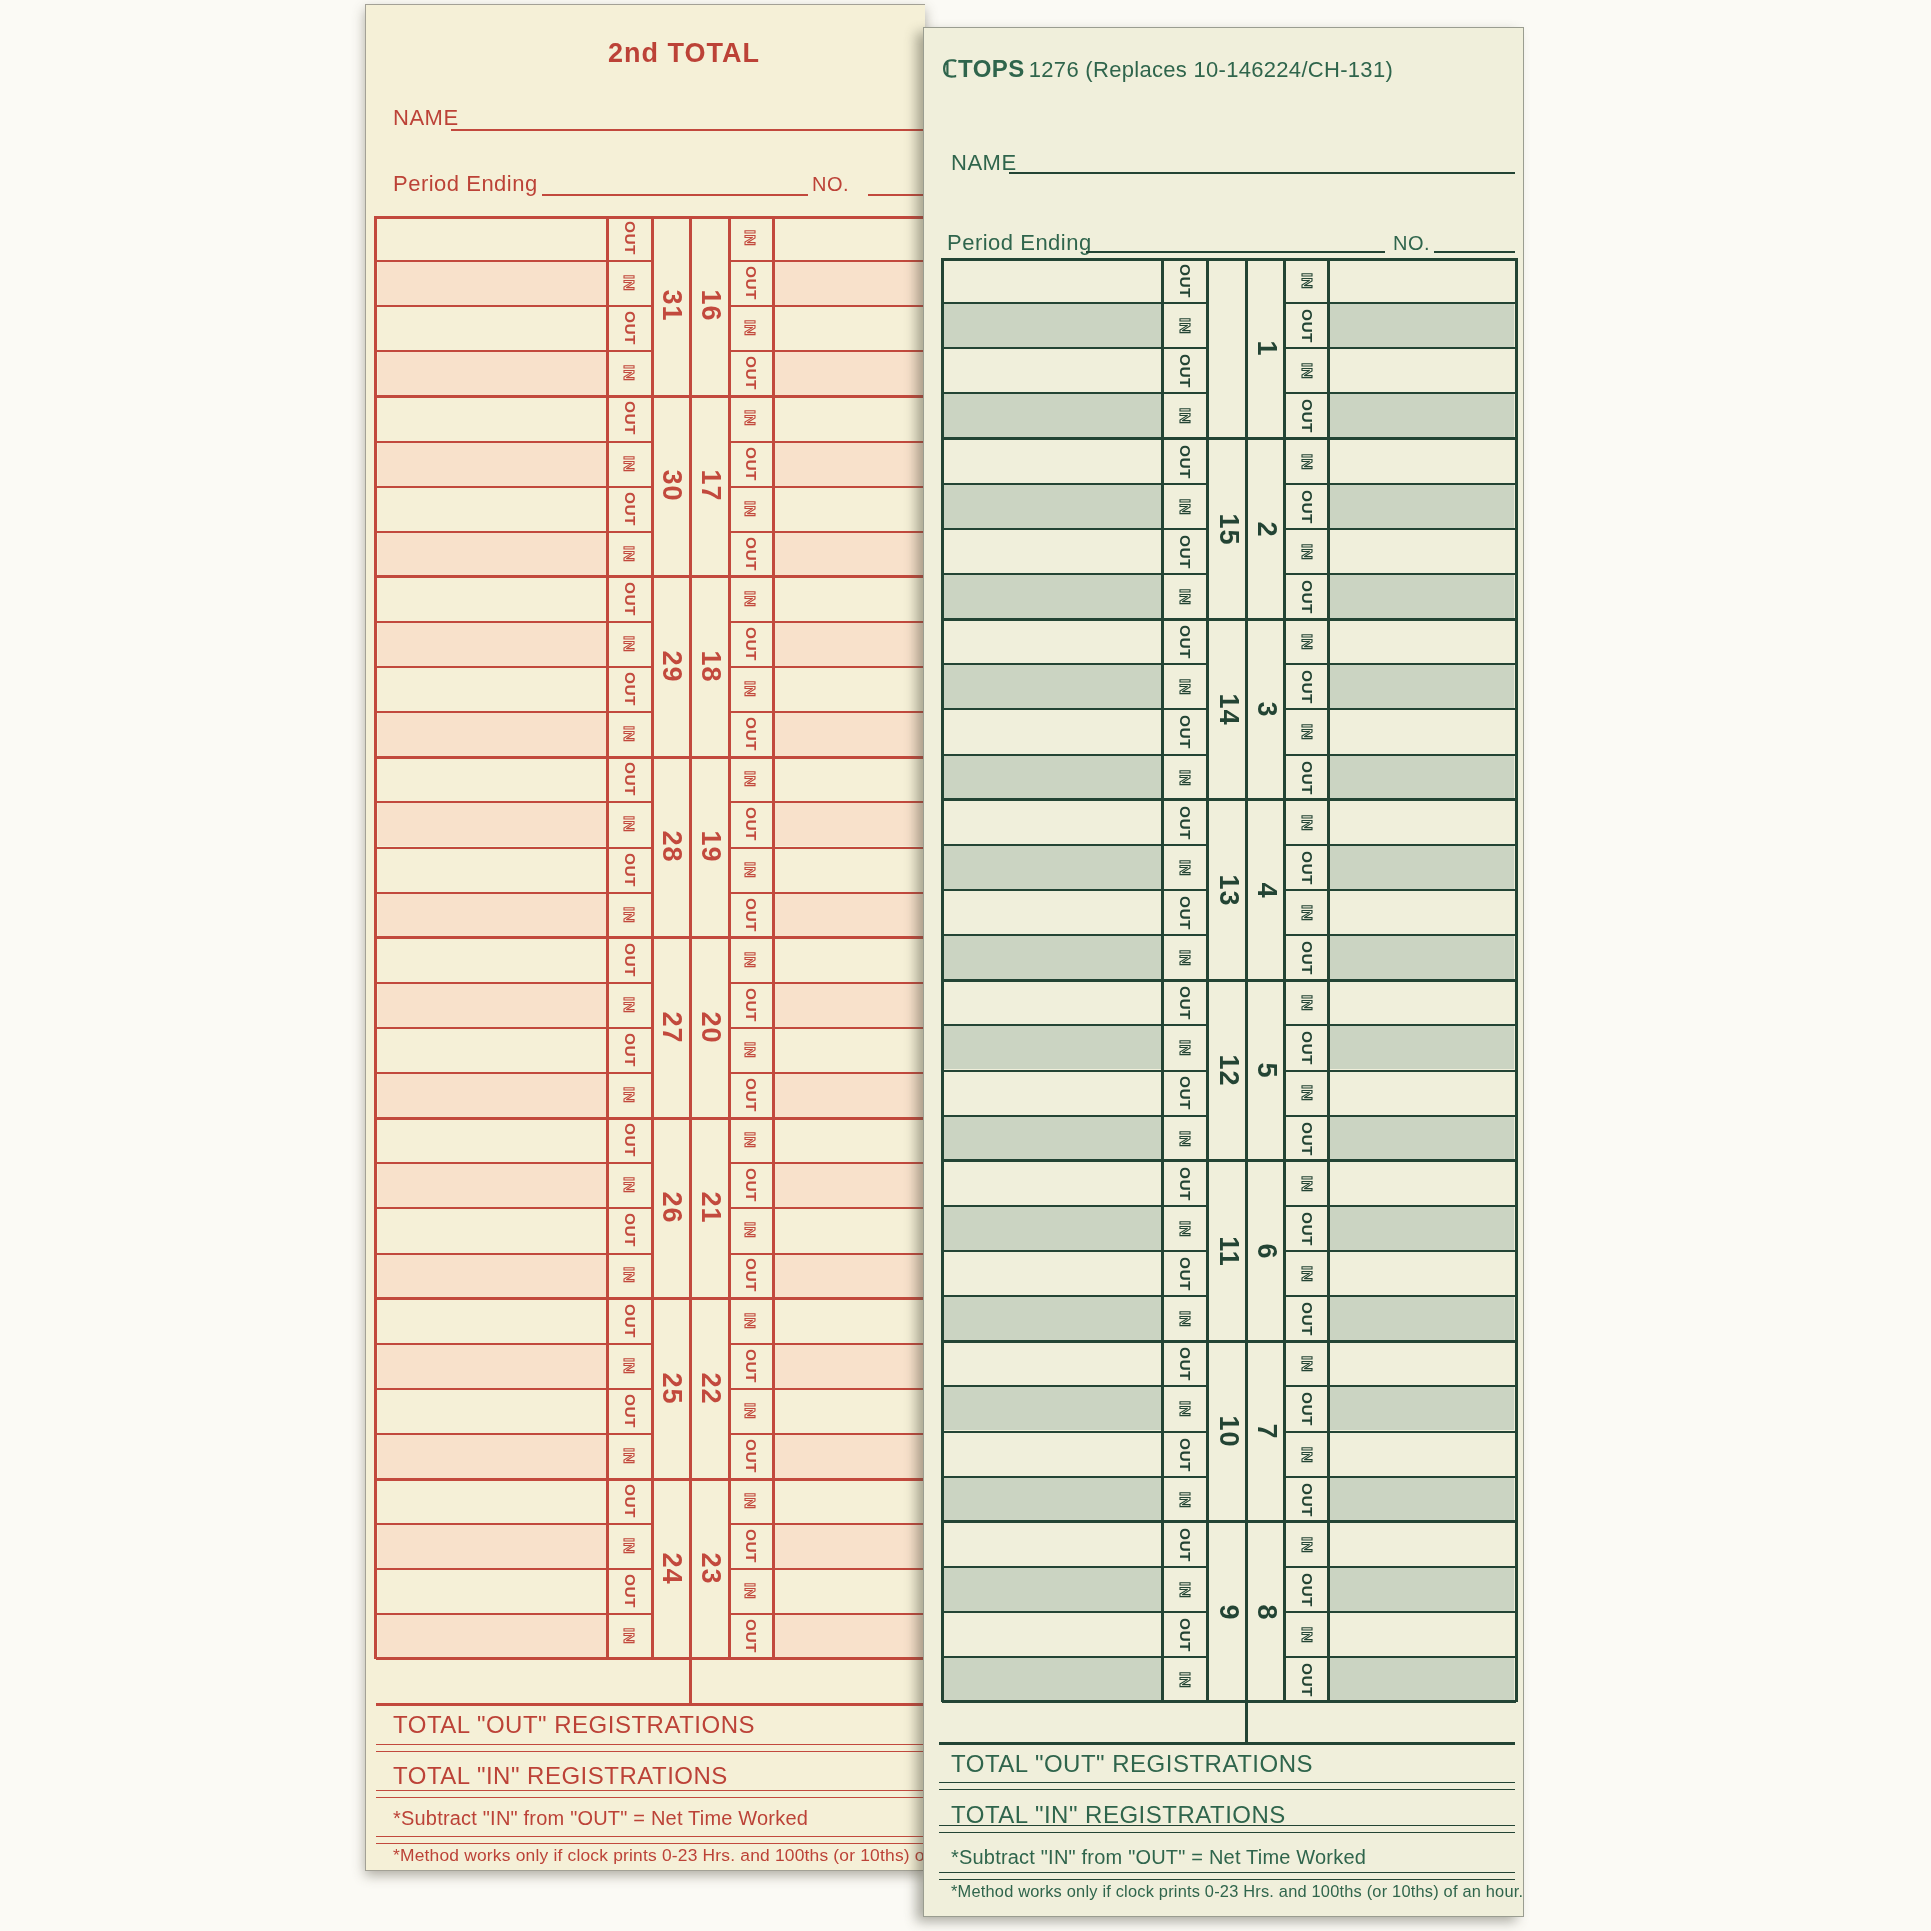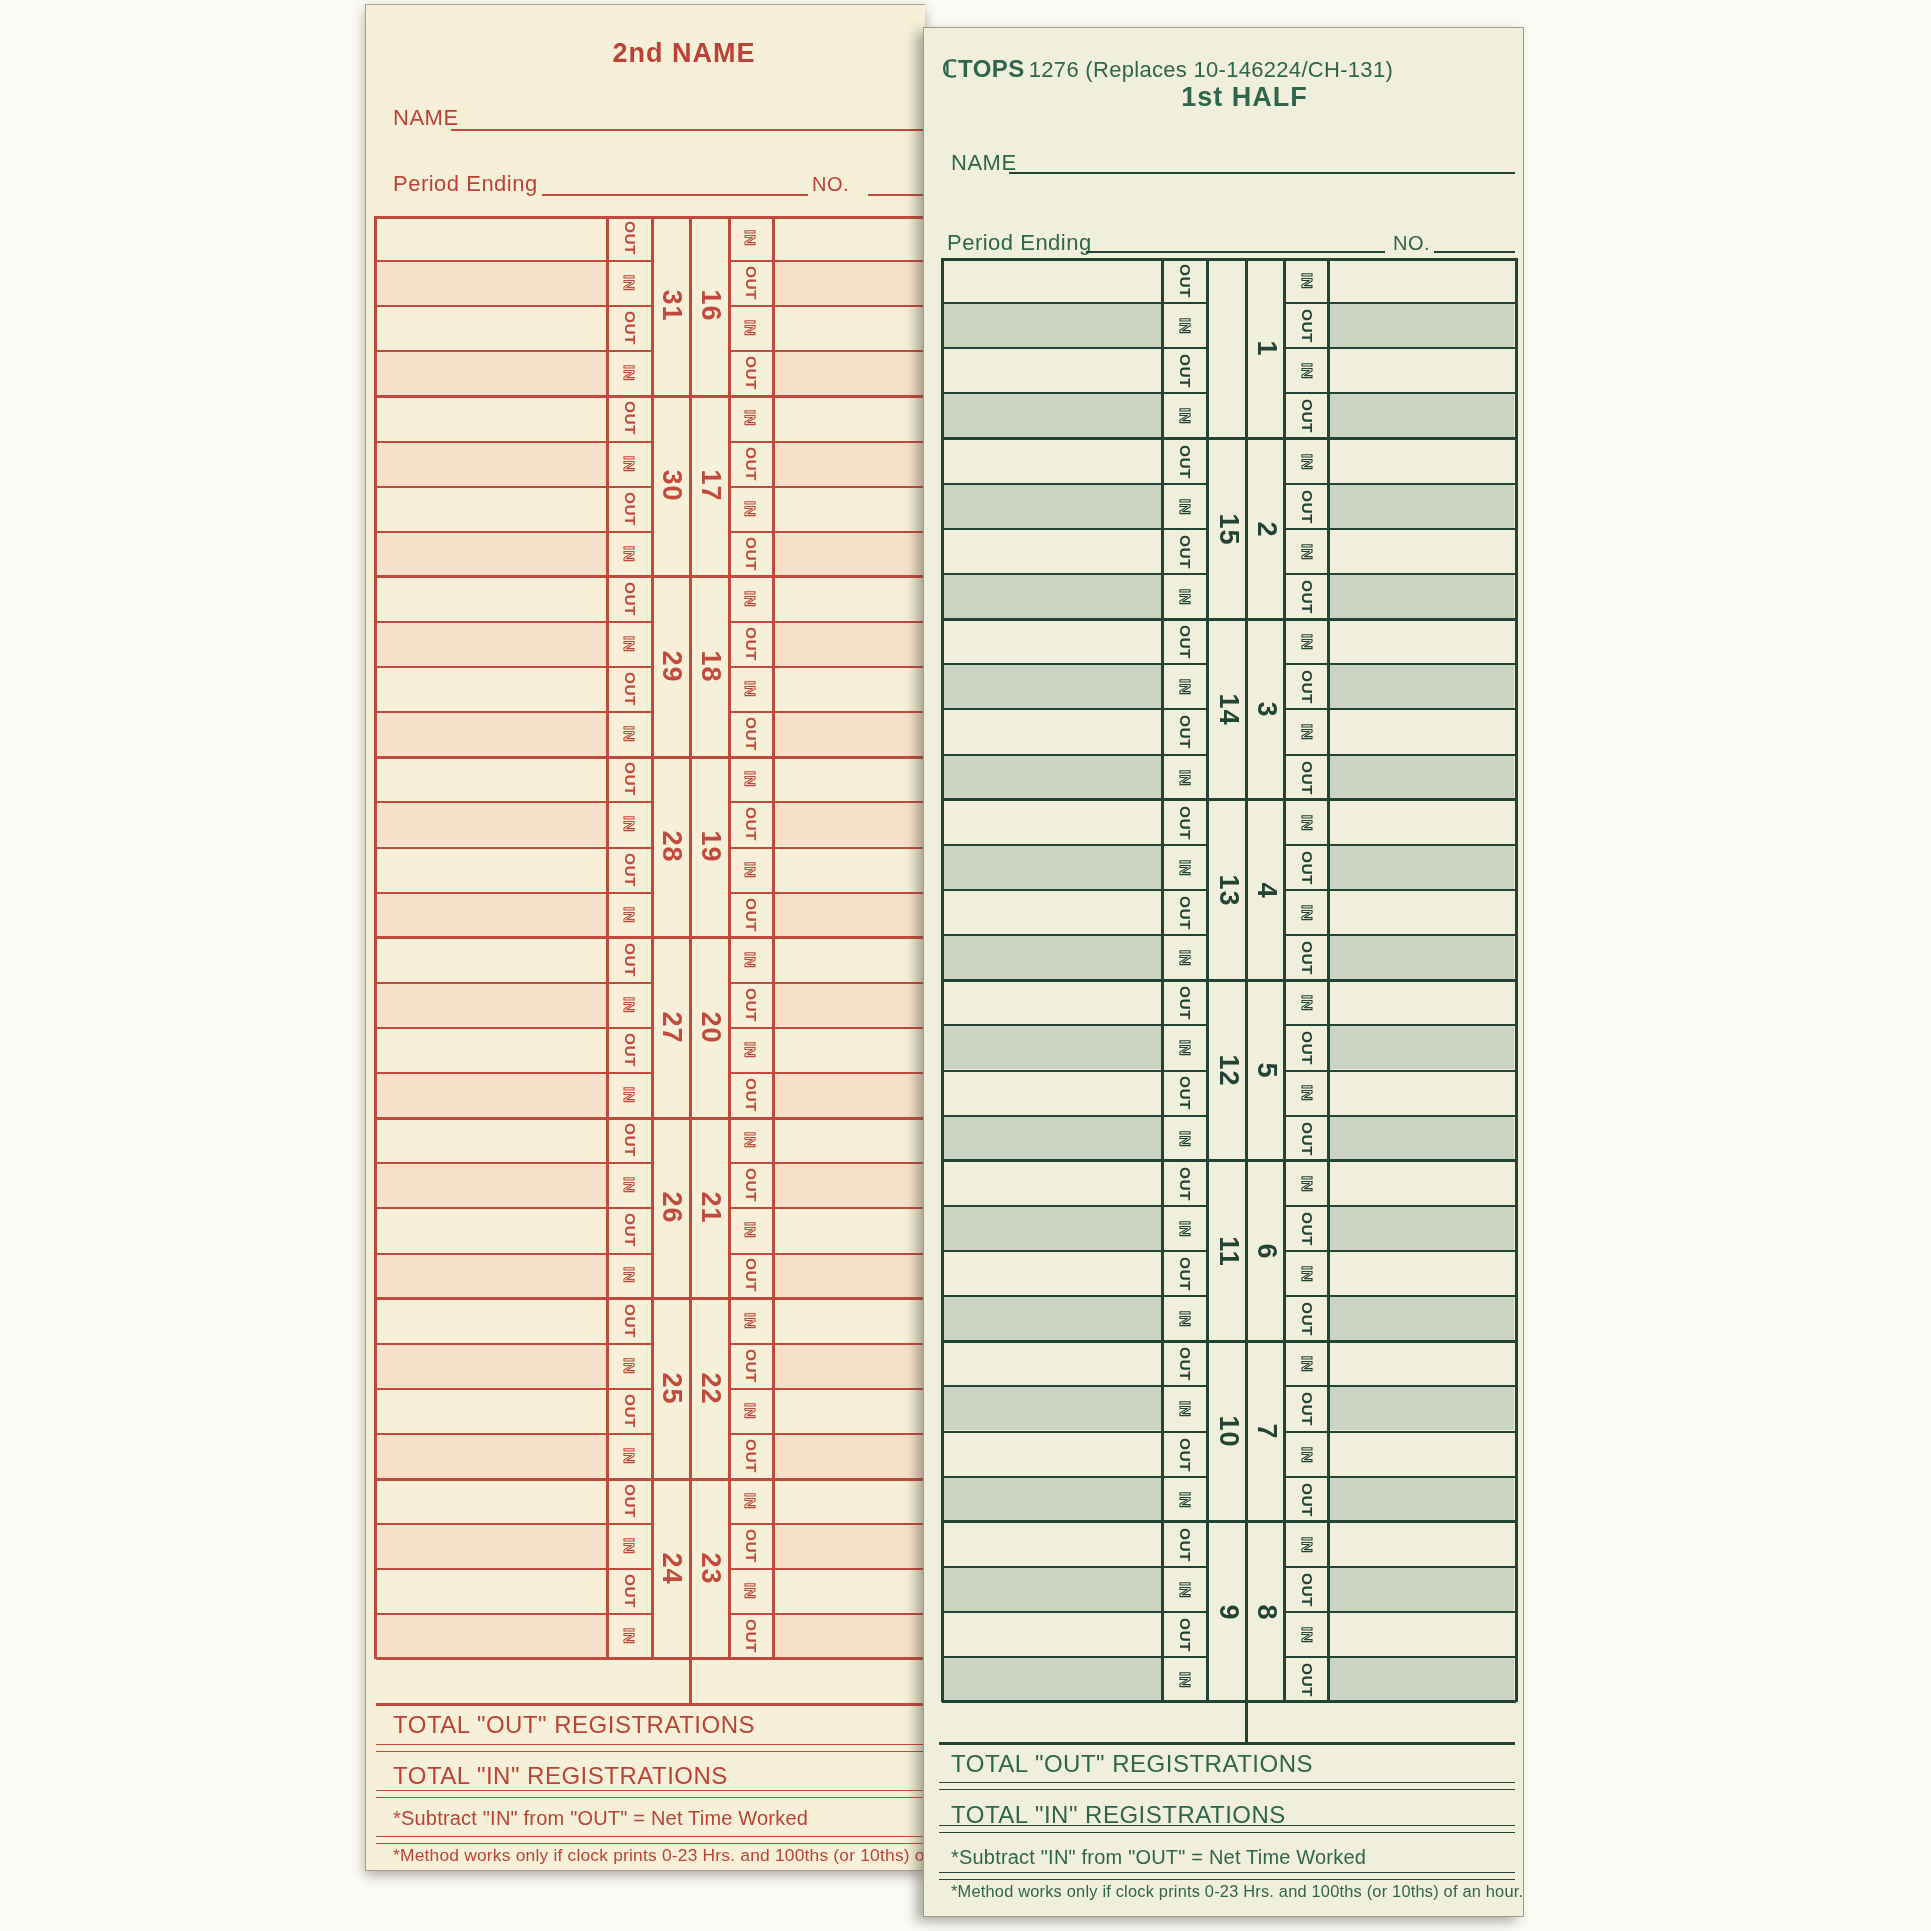--- a/index.html
+++ b/index.html
@@ -34,21 +34,21 @@
   .lbl-cell{font-size:15.4px;font-weight:bold;letter-spacing:0.5px;}
   .lbl-in .rot{-webkit-text-stroke:1.1px currentColor;-webkit-text-fill-color:transparent;}
   .day-num{font-size:27px;font-weight:600;letter-spacing:1px;}
 </style>
 </head>
 <body>
 
 <div class="scene">
 
   <div class="card red-card" style="color:#bc4237;">
-    <div class="abs ttl" style="top:33px;left:77px;right:0;">2nd NAME</div>
+    <div class="abs ttl" style="top:33px;left:77px;right:0;">2nd TOTAL</div>
 
     <div class="abs lbl-txt" style="top:100px;left:27px;">NAME</div>
     <div class="hl" style="top:124px;left:85px;right:0;background:#c2493d;"></div>
 
     <div class="abs lbl-txt" style="top:166px;left:27px;">Period Ending</div>
     <div class="hl" style="top:189px;left:176px;width:266px;background:#c2493d;"></div>
     <div class="abs small-lbl" style="top:168px;left:446px;">NO.</div>
     <div class="hl" style="top:189px;left:502px;right:0;background:#c2493d;"></div>
 
     <div class="grid" id="red-grid" style="left:9.7px;top:211px;width:579px;height:1443px;">
@@ -398,21 +398,20 @@
     <div class="dline" style="top:1831px;left:9.7px;right:0;border-color:#c2493d;"></div>
     <div class="note" style="top:1840px;left:27px;font-size:17.4px;">*Method works only if clock prints 0-23 Hrs. and 100ths (or 10ths) of an hour.</div>
   </div>
 
   <div class="card green-card" style="color:#2f654c;">
     <div class="abs brandline" style="top:23px;left:18.3px;">
       <span class="brand-logo">ℂ</span>
         <span class="brand-logo">TOPS</span>
         <span class="brand-model">1276 (Replaces 10-146224/CH-131)</span>
     </div>
-    <div class="abs ttl" style="top:54px;left:42px;right:0;">1st HALF</div>
 
     <div class="abs lbl-txt" style="top:122px;left:27px;">NAME</div>
     <div class="hl" style="top:144px;left:85px;right:7.7px;background:#234434;"></div>
 
     <div class="abs lbl-txt" style="top:202px;left:23px;">Period Ending</div>
     <div class="hl" style="top:223px;left:162px;width:299px;background:#234434;"></div>
     <div class="abs small-lbl" style="top:204px;left:469px;">NO.</div>
     <div class="hl" style="top:223px;left:510px;right:7.7px;background:#234434;"></div>
 
     <div class="grid" id="green-grid" style="left:18.3px;top:230px;width:574px;height:1444px;">

